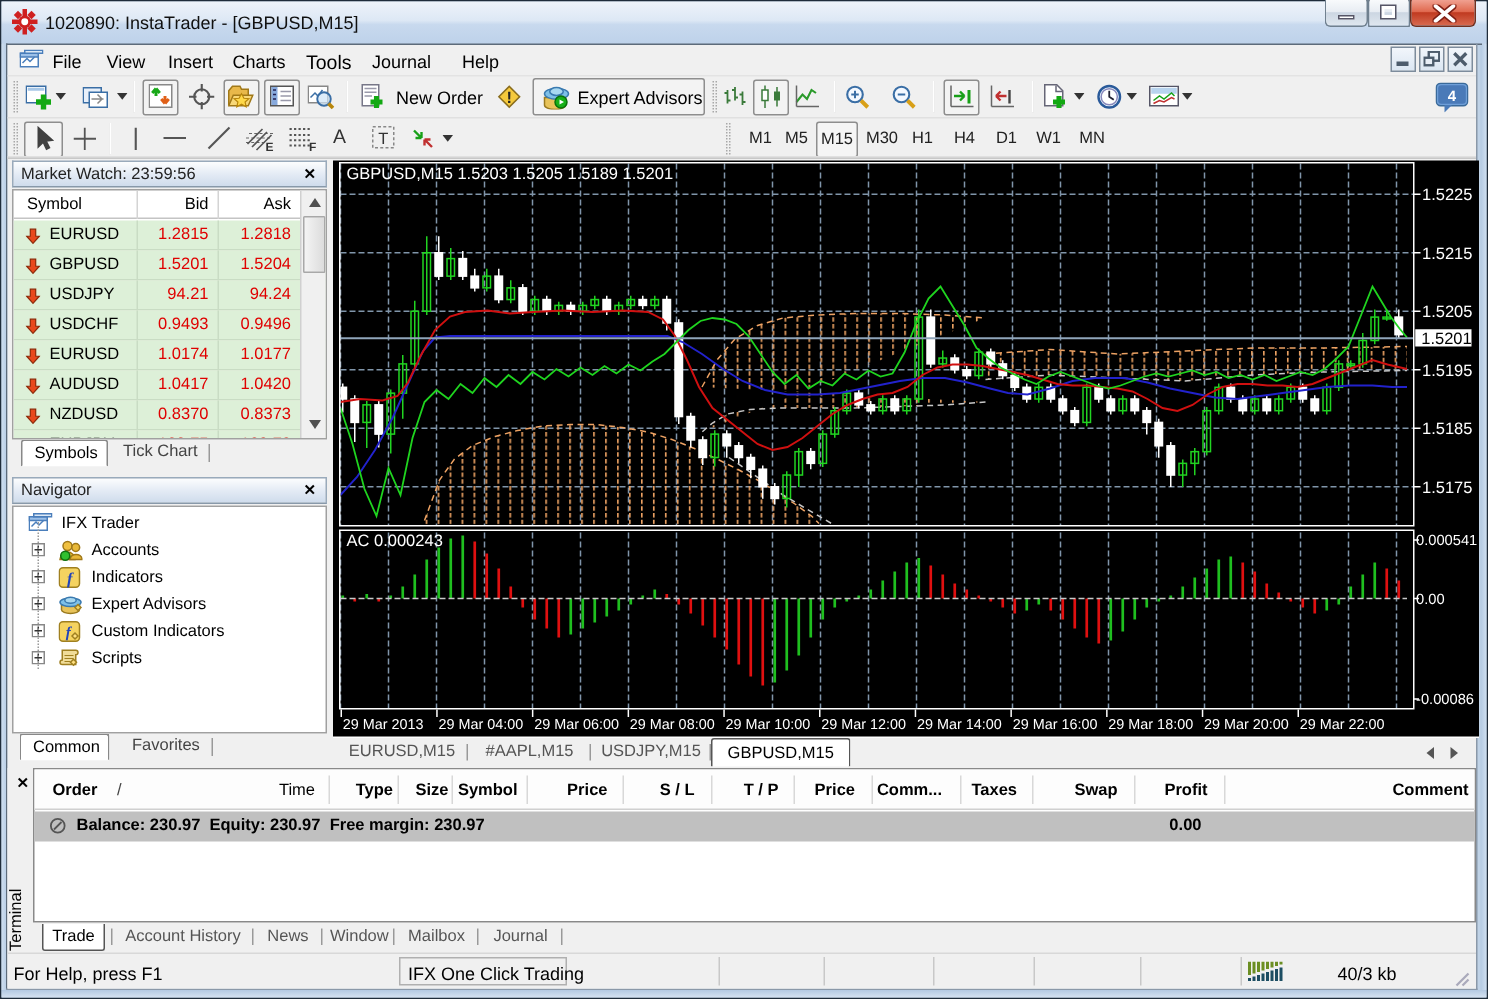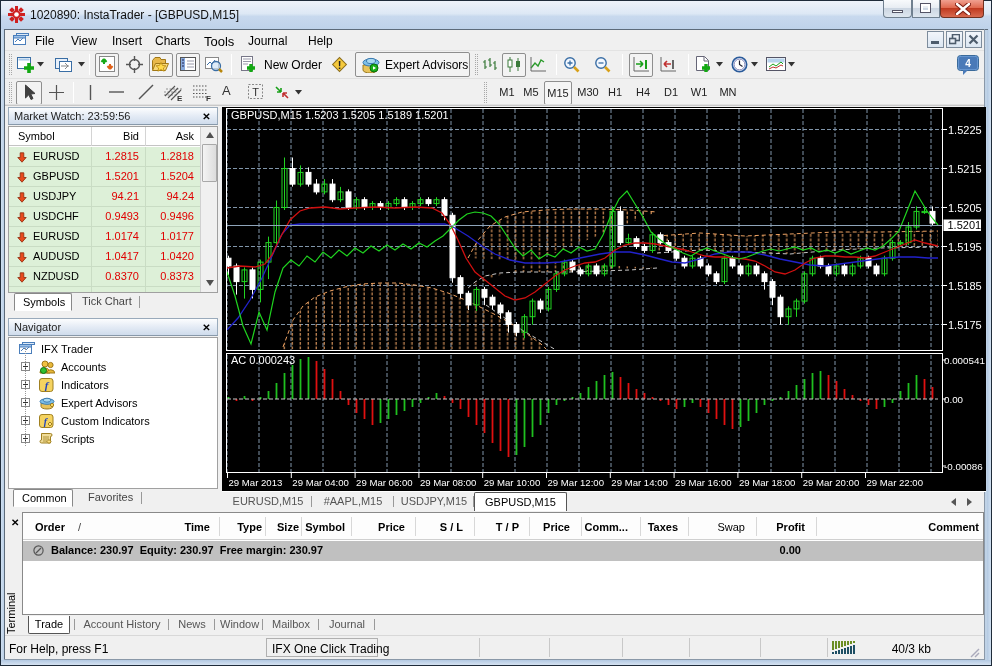--- a/index.html
+++ b/index.html
@@ -867,41 +867,41 @@
     <div class="abs" style="left:725px;top:6px;width:0;height:0;border:4px solid transparent;border-right:5px solid #555"></div>
     <div class="abs" style="left:745px;top:6px;width:0;height:0;border:4px solid transparent;border-left:5px solid #555"></div>
   </div>
 <div class="abs" style="left:5px;top:512px;width:979px;height:123px;background:#f0f0f0">
     <div class="abs" style="left:6px;top:5px;width:11px;height:11px;font-size:10px;font-weight:bold;color:#000;line-height:11px">✕</div>
     <div class="abs" style="left:-33px;top:75px;width:80px;height:14px;transform:rotate(-90deg);color:#000;font-size:11px">Terminal</div>
     <div class="abs" style="left:17px;top:0;width:962px;height:103px;background:#fff;border:1px solid #898989">
       <div class="abs" style="left:0;top:0;width:960px;height:27px;background:#fdfdfd;border-bottom:1px solid #d0d0d0">
         <span class="abs" style="left:12px;top:8px;font-weight:bold;color:#000">Order</span>
         <span class="abs" style="left:55px;top:8px;color:#444">/</span>
-        <span class="abs" style="left:127px;top:8px;width:60px;text-align:right;font-weight:bold;color:#000">Time</span>
+        <span class="abs" style="left:127px;top:8px;width:60px;text-align:right;font-weight:normal;color:#000">Time</span>
         <span class="abs" style="left:196px;top:4px;width:1px;height:19px;background:#d8d8d8"></span>
         <span class="abs" style="left:179px;top:8px;width:60px;text-align:right;font-weight:bold;color:#000">Type</span>
         <span class="abs" style="left:242px;top:4px;width:1px;height:19px;background:#d8d8d8"></span>
         <span class="abs" style="left:216px;top:8px;width:60px;text-align:right;font-weight:bold;color:#000">Size</span>
         <span class="abs" style="left:278px;top:4px;width:1px;height:19px;background:#d8d8d8"></span>
         <span class="abs" style="left:262px;top:8px;width:60px;text-align:right;font-weight:bold;color:#000">Symbol</span>
         <span class="abs" style="left:328px;top:4px;width:1px;height:19px;background:#d8d8d8"></span>
         <span class="abs" style="left:322px;top:8px;width:60px;text-align:right;font-weight:bold;color:#000">Price</span>
         <span class="abs" style="left:392px;top:4px;width:1px;height:19px;background:#d8d8d8"></span>
         <span class="abs" style="left:380px;top:8px;width:60px;text-align:right;font-weight:bold;color:#000">S / L</span>
         <span class="abs" style="left:451px;top:4px;width:1px;height:19px;background:#d8d8d8"></span>
         <span class="abs" style="left:436px;top:8px;width:60px;text-align:right;font-weight:bold;color:#000">T / P</span>
         <span class="abs" style="left:506px;top:4px;width:1px;height:19px;background:#d8d8d8"></span>
         <span class="abs" style="left:487px;top:8px;width:60px;text-align:right;font-weight:bold;color:#000">Price</span>
         <span class="abs" style="left:558px;top:4px;width:1px;height:19px;background:#d8d8d8"></span>
         <span class="abs" style="left:545px;top:8px;width:60px;text-align:right;font-weight:bold;color:#000">Comm...</span>
         <span class="abs" style="left:617px;top:4px;width:1px;height:19px;background:#d8d8d8"></span>
         <span class="abs" style="left:595px;top:8px;width:60px;text-align:right;font-weight:bold;color:#000">Taxes</span>
         <span class="abs" style="left:665px;top:4px;width:1px;height:19px;background:#d8d8d8"></span>
-        <span class="abs" style="left:662px;top:8px;width:60px;text-align:right;font-weight:normal;color:#000">Swap</span>
+        <span class="abs" style="left:662px;top:8px;width:60px;text-align:right;font-weight:bold;color:#000">Swap</span>
         <span class="abs" style="left:733px;top:4px;width:1px;height:19px;background:#d8d8d8"></span>
         <span class="abs" style="left:722px;top:8px;width:60px;text-align:right;font-weight:bold;color:#000">Profit</span>
         <span class="abs" style="left:793px;top:4px;width:1px;height:19px;background:#d8d8d8"></span>
         <span class="abs" style="left:880px;top:8px;width:76px;text-align:right;font-weight:bold;color:#000">Comment</span>
       </div>
       <div class="abs" style="left:0;top:28px;width:960px;height:20px;background:#c0c0c0">
         <svg class="abs" style="left:10px;top:4px" width="11" height="11" viewBox="0 0 11 11">
           <circle cx="5.5" cy="5.5" r="4.6" fill="none" stroke="#555" stroke-width="1.2"></circle>
           <path d="M3 8 L8 3" stroke="#555" stroke-width="1.2"></path>
         </svg>

